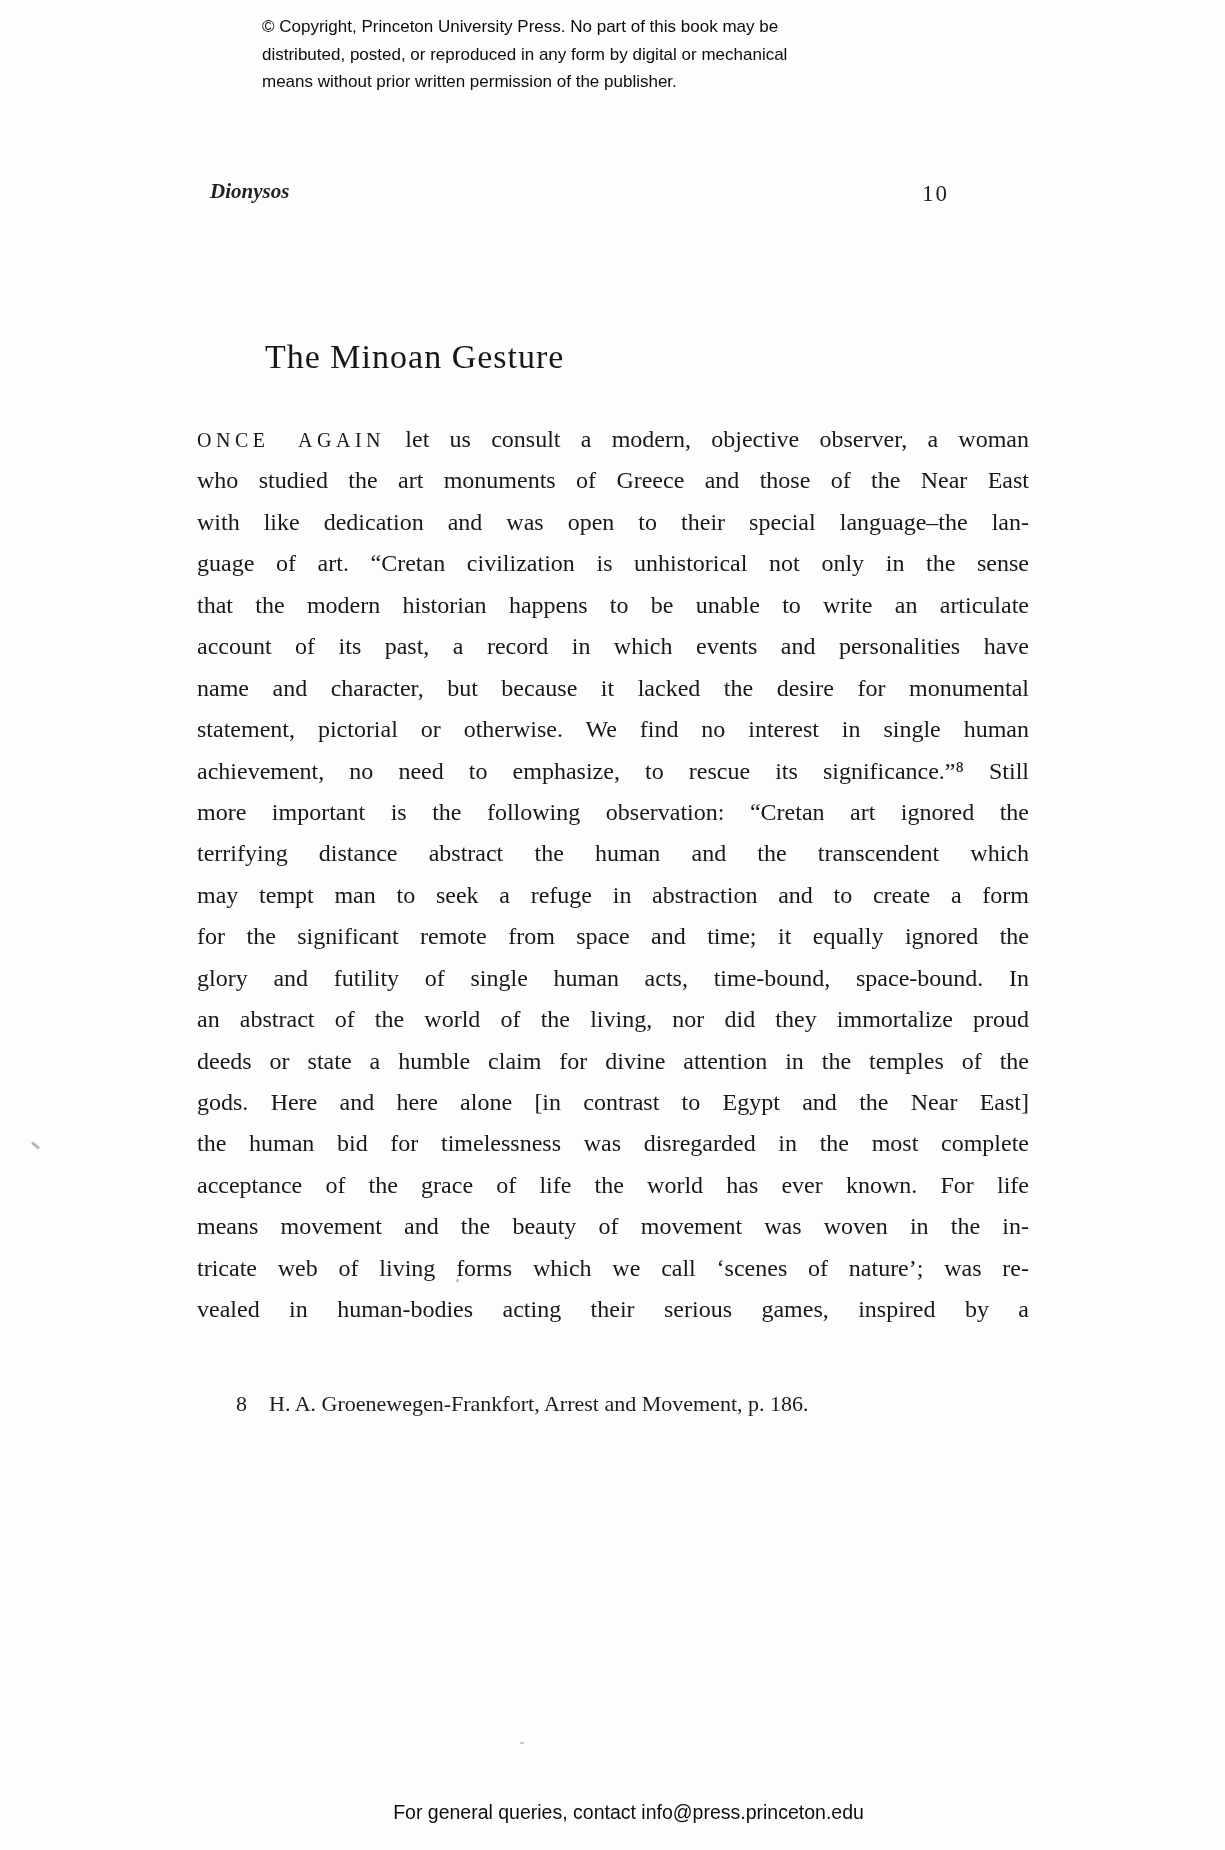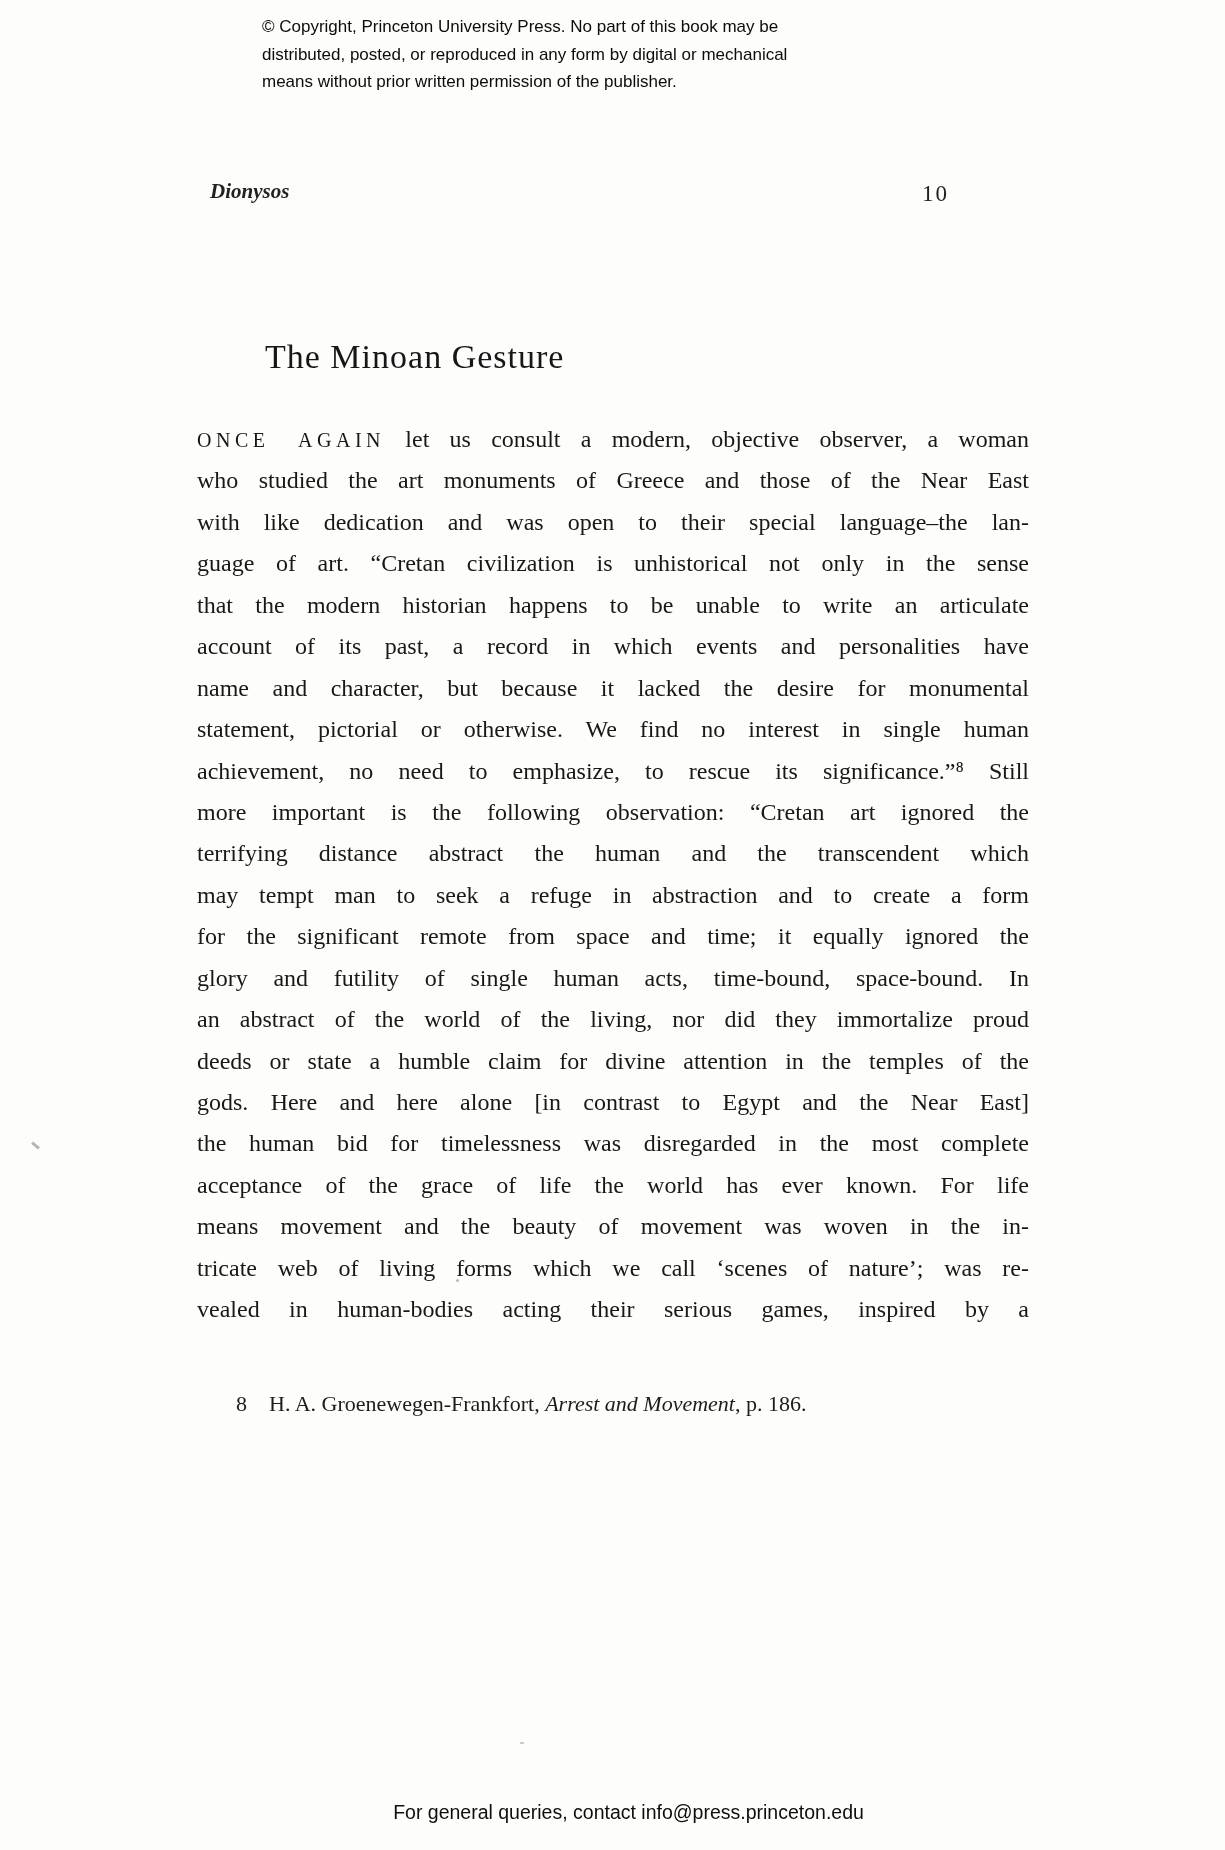--- a/index.html
+++ b/index.html
@@ -39,21 +39,21 @@
     height:41.45px; overflow:hidden;
   }
   .opening-caps {
     font-size:20px; letter-spacing:4.5px; word-spacing:6px;
   }
   .footnote {
     position:absolute; left:236px; top:1391px; width:790px;
     font-size:22px; color:#1c1c1c;
   }
   .fn-num { margin-right:22px; }
-  .fn-title { font-style:italic; }
+  .fn-title { }
   .page-footer {
     position:absolute; left:16px; top:1801px; width:100%;
     text-align:center;
     font-family:"Liberation Sans","DejaVu Sans",sans-serif;
     font-size:19.5px; color:#0e0e0e;
   }
   
   .artifact { position:absolute; pointer-events:none; }
   .artifact-tick { left:31px; top:1144px; width:9px; height:3px; background:#8f8f8f; transform:rotate(40deg); opacity:.65; }
   .artifact-dot1 { left:456px; top:1279px; width:3px; height:3px; border-radius:50%; background:#9d9d9d; opacity:.7; }

